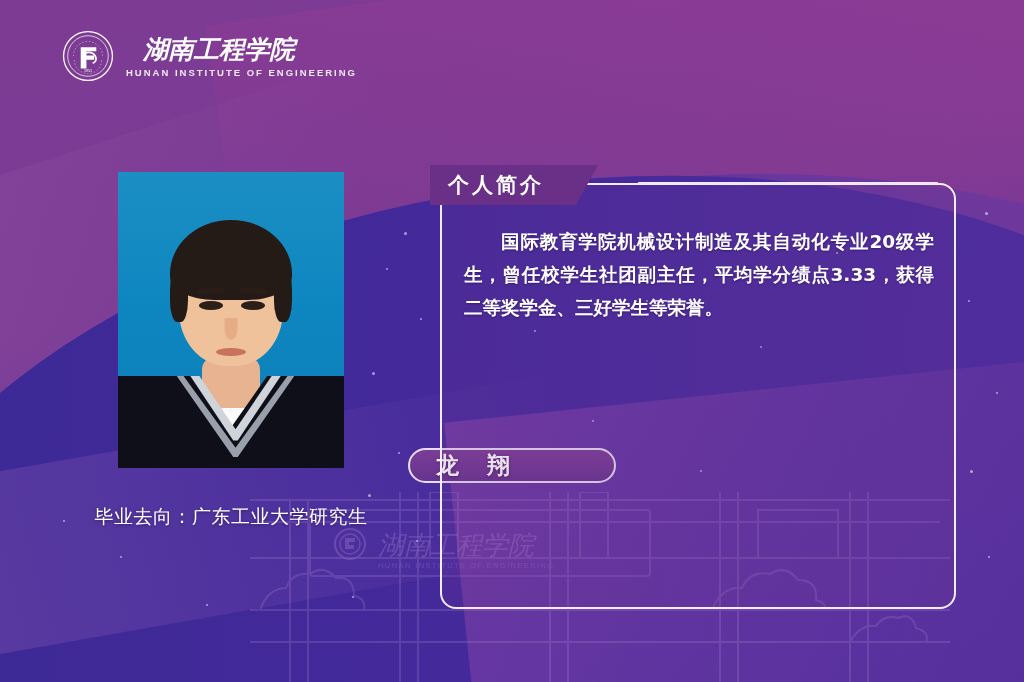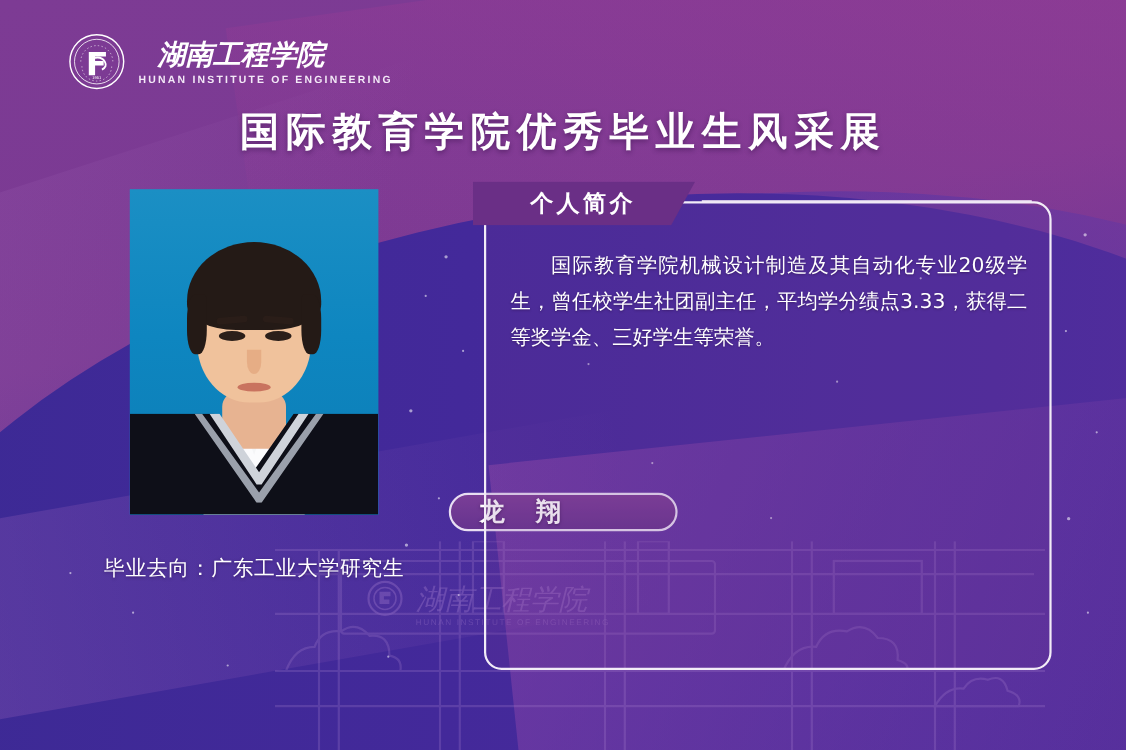--- a/index.html
+++ b/index.html
@@ -145,29 +145,29 @@
     background:rgba(120,58,146,.16);
   }
   .card-header{
     position:absolute;left:-12px;top:-20px;height:40px;
     padding:0 54px 0 18px;display:flex;align-items:center;
     background:#6a2f86;
     clip-path:polygon(0 0,100% 0,calc(100% - 22px) 100%,0 100%);
   }
   .card-header-text{
     color:#ffffff;font-size:21px;font-weight:700;letter-spacing:3px;
-    font-family:"DejaVu Sans",sans-serif;white-space:nowrap;margin-left:34px;
+    font-family:"DejaVu Sans",sans-serif;white-space:nowrap;
   }
   .header-rule{
     position:absolute;left:196px;top:-3px;width:300px;height:2px;background:#efe7f5;
   }
   .card-body{
     position:absolute;left:22px;right:20px;top:40px;
     color:#ffffff;font-size:18.5px;line-height:33px;
-    font-family:"DejaVu Sans",sans-serif;font-weight:400;
+    font-family:"DejaVu Sans",sans-serif;font-weight:700;
     text-align:justify;text-justify:inter-ideograph;
     text-shadow:0 1px 2px rgba(35,8,50,.45);
   }
   .card-body p{margin:0;text-indent:2em;}
 </style>
 </head>
 <body>
 
 <div class="poster">
 
@@ -257,21 +257,20 @@
       <text x="50" y="80" text-anchor="middle" font-family="Liberation Sans, sans-serif" font-size="7" fill="#ffffff">1951</text>
     </svg>
     <div class="brand-words">
       <svg class="brand-cn" viewBox="0 0 210 32">
         <text x="0" y="26" font-family="DejaVu Serif, serif" font-size="27" font-style="italic" font-weight="bold" fill="#ffffff">湖南工程学院</text>
       </svg>
       <div class="brand-en">HUNAN INSTITUTE OF ENGINEERING</div>
     </div>
   </div>
 
-  <div class="poster-title">国际教育学院优秀毕业生风采展</div>
 
   <div class="photo-wrap">
     <div class="photo">
       <div class="p-shirt"></div>
       <div class="p-collar-l"></div>
       <div class="p-collar-r"></div>
       <div class="p-neck"></div>
       <div class="p-ear-l"></div>
       <div class="p-ear-r"></div>
       <div class="p-head"></div>

